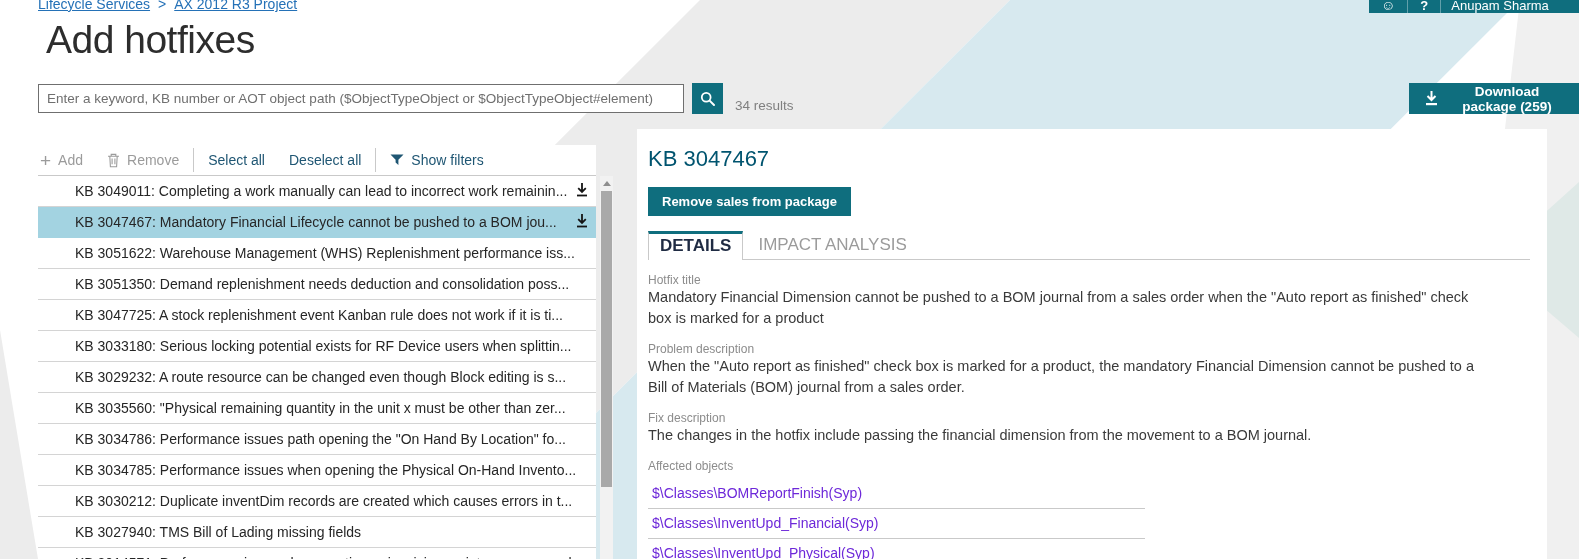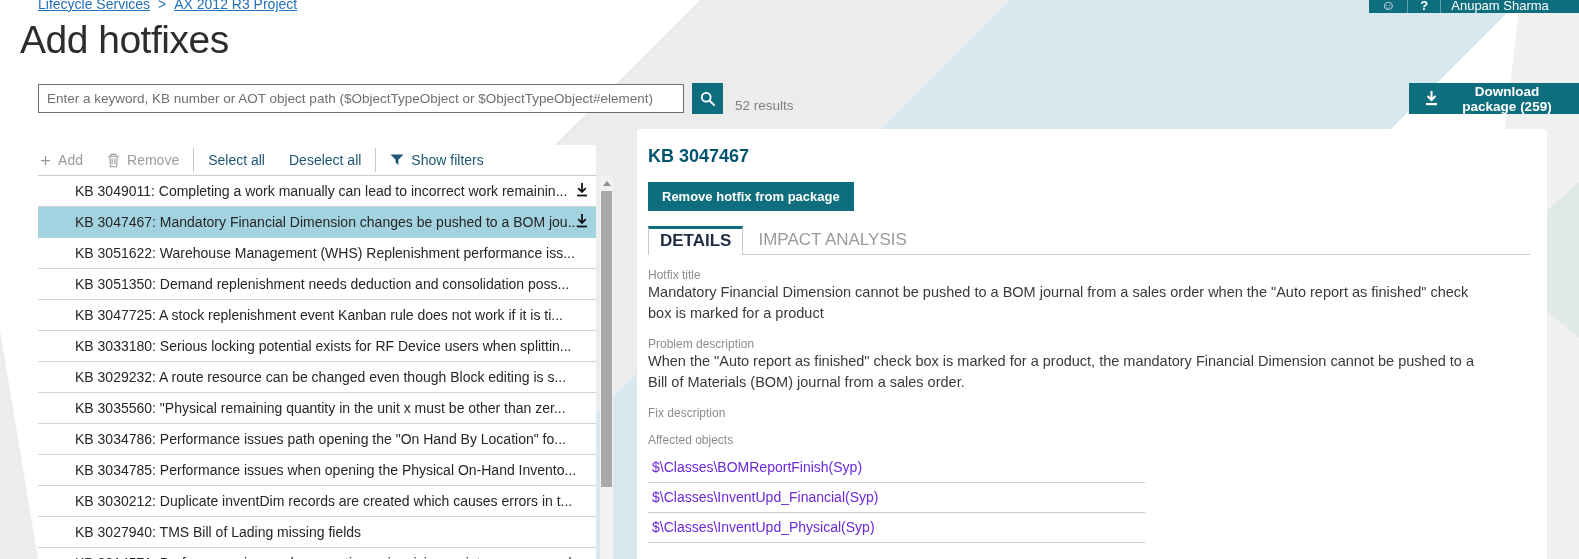--- a/index.html
+++ b/index.html
@@ -21,21 +21,21 @@
   .userbar .cell { display:flex; align-items:center; justify-content:center; height:24px; padding:0 12px; }
   .userbar .sep { width:1px; height:24px; background:rgba(255,255,255,.35); }
   .userbar .smiley { font-size:14px; }
   .userbar .qmark  { font-size:13px; font-weight:bold; }
   .userbar .uname  { font-size:13px; white-space:nowrap; padding:0 10px; }
 
   
   .breadcrumb { left:38px; top:-4px; z-index:2; font-size:14px; color:#2471b7; white-space:nowrap; }
   .breadcrumb a { color:#2471b7; text-decoration:underline; cursor:pointer; }
   .breadcrumb .bc-sep { color:#2471b7; margin:0 8px; text-decoration:none; }
-  .page-title { left:20px; top:18px; z-index:2; font-size:39px; font-weight:300; color:#2d2d2d; letter-spacing:-.5px; }
+  .page-title { left:46px; top:18px; z-index:2; font-size:39px; font-weight:300; color:#2d2d2d; letter-spacing:-.5px; }
 
   
   .search-input { left:38px; top:84px; width:646px; height:29px; z-index:2;
     border:1px solid #6f6f6f; background:#fff; padding:0 8px; font-size:13.5px;
     font-family:"Liberation Sans", sans-serif; color:#333; }
   .search-input::placeholder { color:#6f6f6f; opacity:1; }
   .search-btn { left:692px; top:83px; width:31px; height:31px; z-index:2; background:#0f6e7e;
     border:none; display:flex; align-items:center; justify-content:center; cursor:pointer; }
   .results { left:735px; top:98px; z-index:2; font-size:13.5px; color:#808080; }
 
@@ -60,21 +60,21 @@
   .kb-row .dlicon { position:absolute; right:7px; top:7px; color:#141414; }
 
   
   .scrollbar { left:600px; top:176px; width:13px; height:383px; z-index:2; background:#f2f2f2; }
   .scroll-up { position:absolute; top:5px; left:2.5px; width:0; height:0;
     border-left:4px solid transparent; border-right:4px solid transparent; border-bottom:5px solid #8f8f8f; }
   .scroll-thumb { position:absolute; top:15px; left:1px; width:11px; height:296px; background:#a9a9a9; }
 
   
   .detail-panel { left:637px; top:129px; width:910px; height:430px; z-index:2; background:#fff; padding:10px 14px 0 11px; }
-  .kb-heading { font-size:18px; font-weight:bold; color:#00546f; margin-top:7px; }
+  .kb-heading { font-size:22px; font-weight:normal; color:#00546f; margin-top:7px; }
   .remove-btn { margin-top:15px; height:29px; background:#0f6e7e; color:#fff; border:none;
     padding:0 14px; font-size:13px; font-weight:bold; font-family:"Liberation Sans", sans-serif; cursor:pointer; }
 
   .tabs { display:flex; align-items:center; margin-top:15px; border-bottom:1px solid #c9c9c9; width:882px; }
   .tab { padding:3px 11px 4px 11px; font-size:17px; cursor:pointer; white-space:nowrap; }
   .tab.active { border-top:3px solid #0f6e7e; border-left:1px solid #c9c9c9; border-right:1px solid #c9c9c9;
     margin-bottom:-1px; background:#fff; color:#1f2b43; font-weight:bold; padding-top:2px; }
   .tab.inactive { color:#9b9b9b; margin-left:4px; }
 
   .field-label { font-size:12px; color:#8c8c8c; margin-top:13px; }
@@ -117,21 +117,21 @@
 
 <input class="abs search-input" type="text" placeholder="Enter a keyword, KB number or AOT object path ($ObjectTypeObject or $ObjectTypeObject#element)" style="">
 <button class="abs search-btn">
   <span>
     <svg width="16" height="16" viewBox="0 0 16 16">
         <circle cx="6.2" cy="6.2" r="4.4" fill="none" stroke="#fff" stroke-width="1.8"></circle>
         <line x1="9.6" y1="9.6" x2="14" y2="14" stroke="#fff" stroke-width="2" stroke-linecap="round"></line>
       </svg>
   </span>
 </button>
-<div class="abs results">52 results</div>
+<div class="abs results">34 results</div>
 
 <button class="abs dl-btn">
   <span>
     <svg width="15" height="16" viewBox="0 0 14 16">
         <path d="M7 0 v8.5 M3 5 L7 9 L11 5" stroke="#fff" stroke-width="2" fill="none"></path>
         <rect x="1.5" y="12" width="11" height="2.2" fill="#fff"></rect>
       </svg>
   </span>
   <span>Download package (259)</span>
 </button>
@@ -172,21 +172,21 @@
     <div class="kb-row">
       <span>KB 3049011: Completing a work manually can lead to incorrect work remainin...</span>
       <span class="dlicon">
         <svg width="14" height="16" viewBox="0 0 14 16">
             <path d="M7 0 v8.5 M3.2 5.2 L7 9 L10.8 5.2" stroke="currentColor" stroke-width="1.8" fill="none"></path>
             <rect x="2" y="11.6" width="10" height="1.8" fill="currentColor"></rect>
           </svg>
       </span>
     </div>
     <div class="kb-row selected">
-      <span>KB 3047467: Mandatory Financial Dimension changes be pushed to a BOM jou...</span>
+      <span>KB 3047467: Mandatory Financial Lifecycle cannot be pushed to a BOM jou...</span>
       <span class="dlicon">
         <svg width="14" height="16" viewBox="0 0 14 16">
             <path d="M7 0 v8.5 M3.2 5.2 L7 9 L10.8 5.2" stroke="currentColor" stroke-width="1.8" fill="none"></path>
             <rect x="2" y="11.6" width="10" height="1.8" fill="currentColor"></rect>
           </svg>
       </span>
     </div>
     <div class="kb-row"><span>KB 3051622: Warehouse Management (WHS) Replenishment performance iss...</span></div>
     <div class="kb-row"><span>KB 3051350: Demand replenishment needs deduction and consolidation poss...</span></div>
     <div class="kb-row"><span>KB 3047725: A stock replenishment event Kanban rule does not work if it is ti...</span></div>
@@ -202,34 +202,35 @@
 </div>
 
 <div class="abs scrollbar">
   <div class="scroll-up"></div>
   <div class="scroll-thumb"></div>
 </div>
 
 <div class="abs detail-panel">
   <div class="kb-heading">KB 3047467</div>
 
-  <button class="remove-btn">Remove hotfix from package</button>
+  <button class="remove-btn">Remove sales from package</button>
 
   <div class="tabs">
     <div class="tab active">DETAILS</div>
     <div class="tab inactive">IMPACT ANALYSIS</div>
   </div>
 
   <div class="field-label">Hotfix title</div>
   <div class="field-body">Mandatory Financial Dimension cannot be pushed to a BOM journal from a sales order when the "Auto report as finished" check box is marked for a product</div>
 
   <div class="field-label">Problem description</div>
   <div class="field-body">When the "Auto report as finished" check box is marked for a product, the mandatory Financial Dimension cannot be pushed to a Bill of Materials (BOM) journal from a sales order.</div>
 
   <div class="field-label">Fix description</div>
+  <div class="field-body">The changes in the hotfix include passing the financial dimension from the movement to a BOM journal.</div>
 
   <div class="field-label">Affected objects</div>
   <div class="affected">
     <div class="aff-row">$\Classes\BOMReportFinish(Syp)</div>
     <div class="aff-row">$\Classes\InventUpd_Financial(Syp)</div>
     <div class="aff-row">$\Classes\InventUpd_Physical(Syp)</div>
   </div>
 </div>
 
 </body></html>

